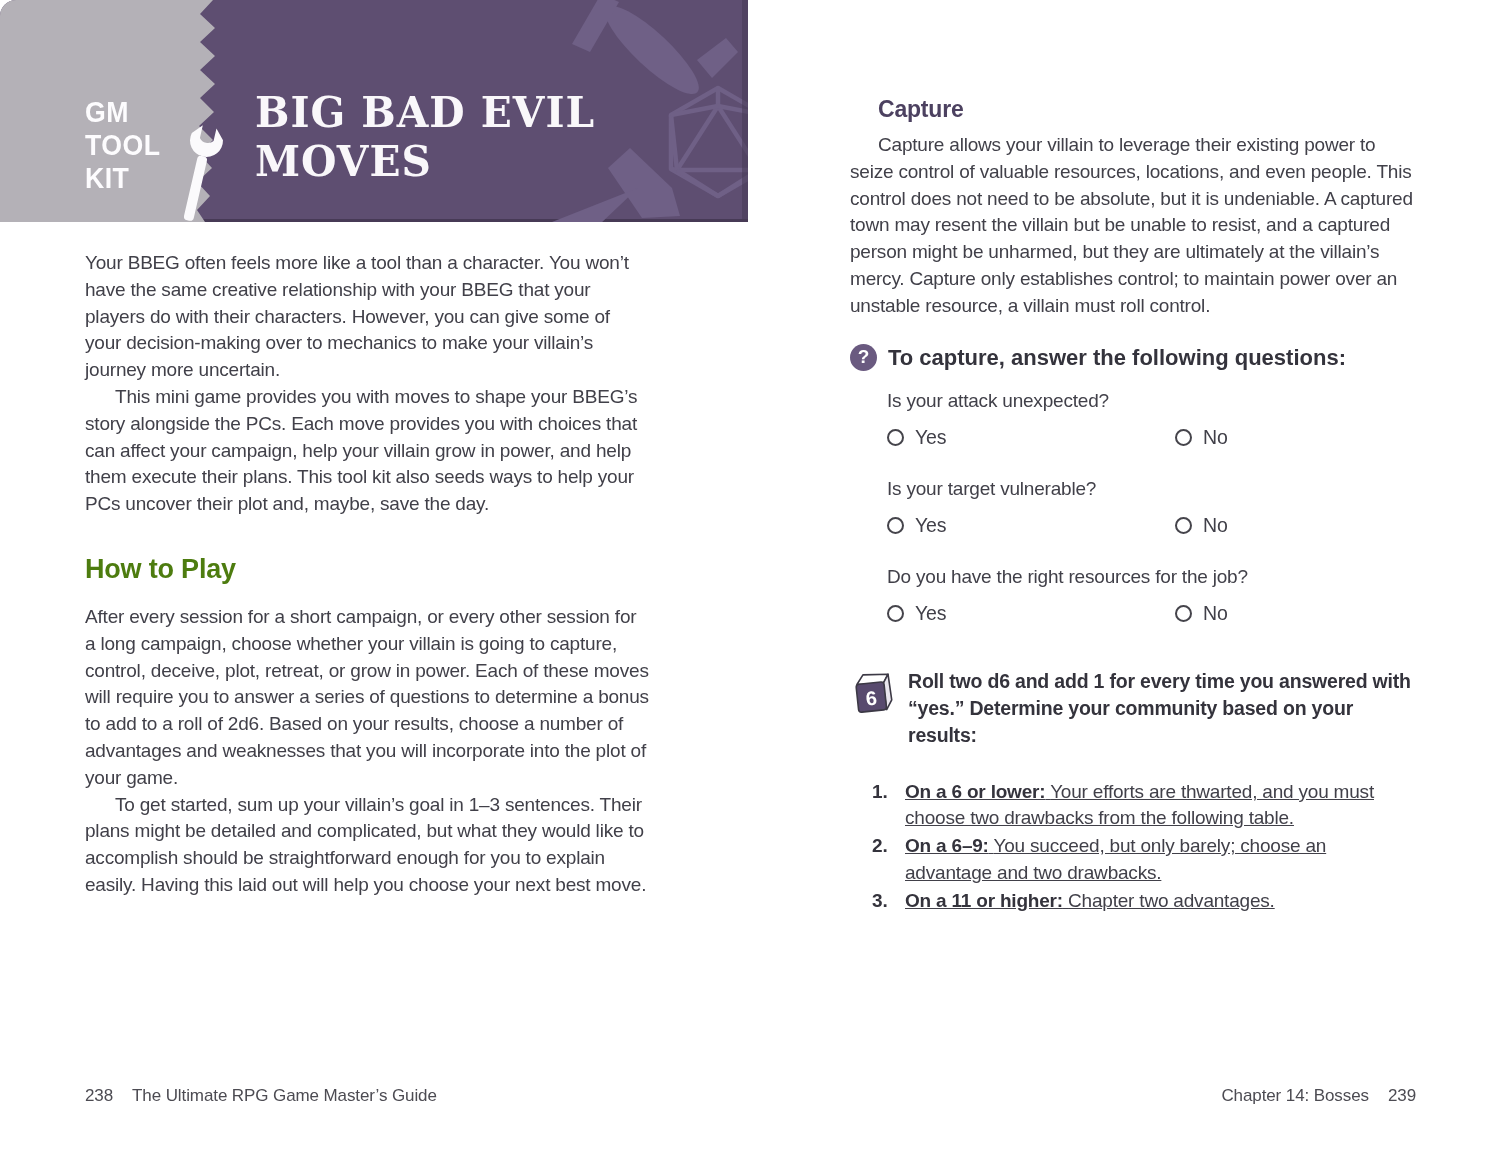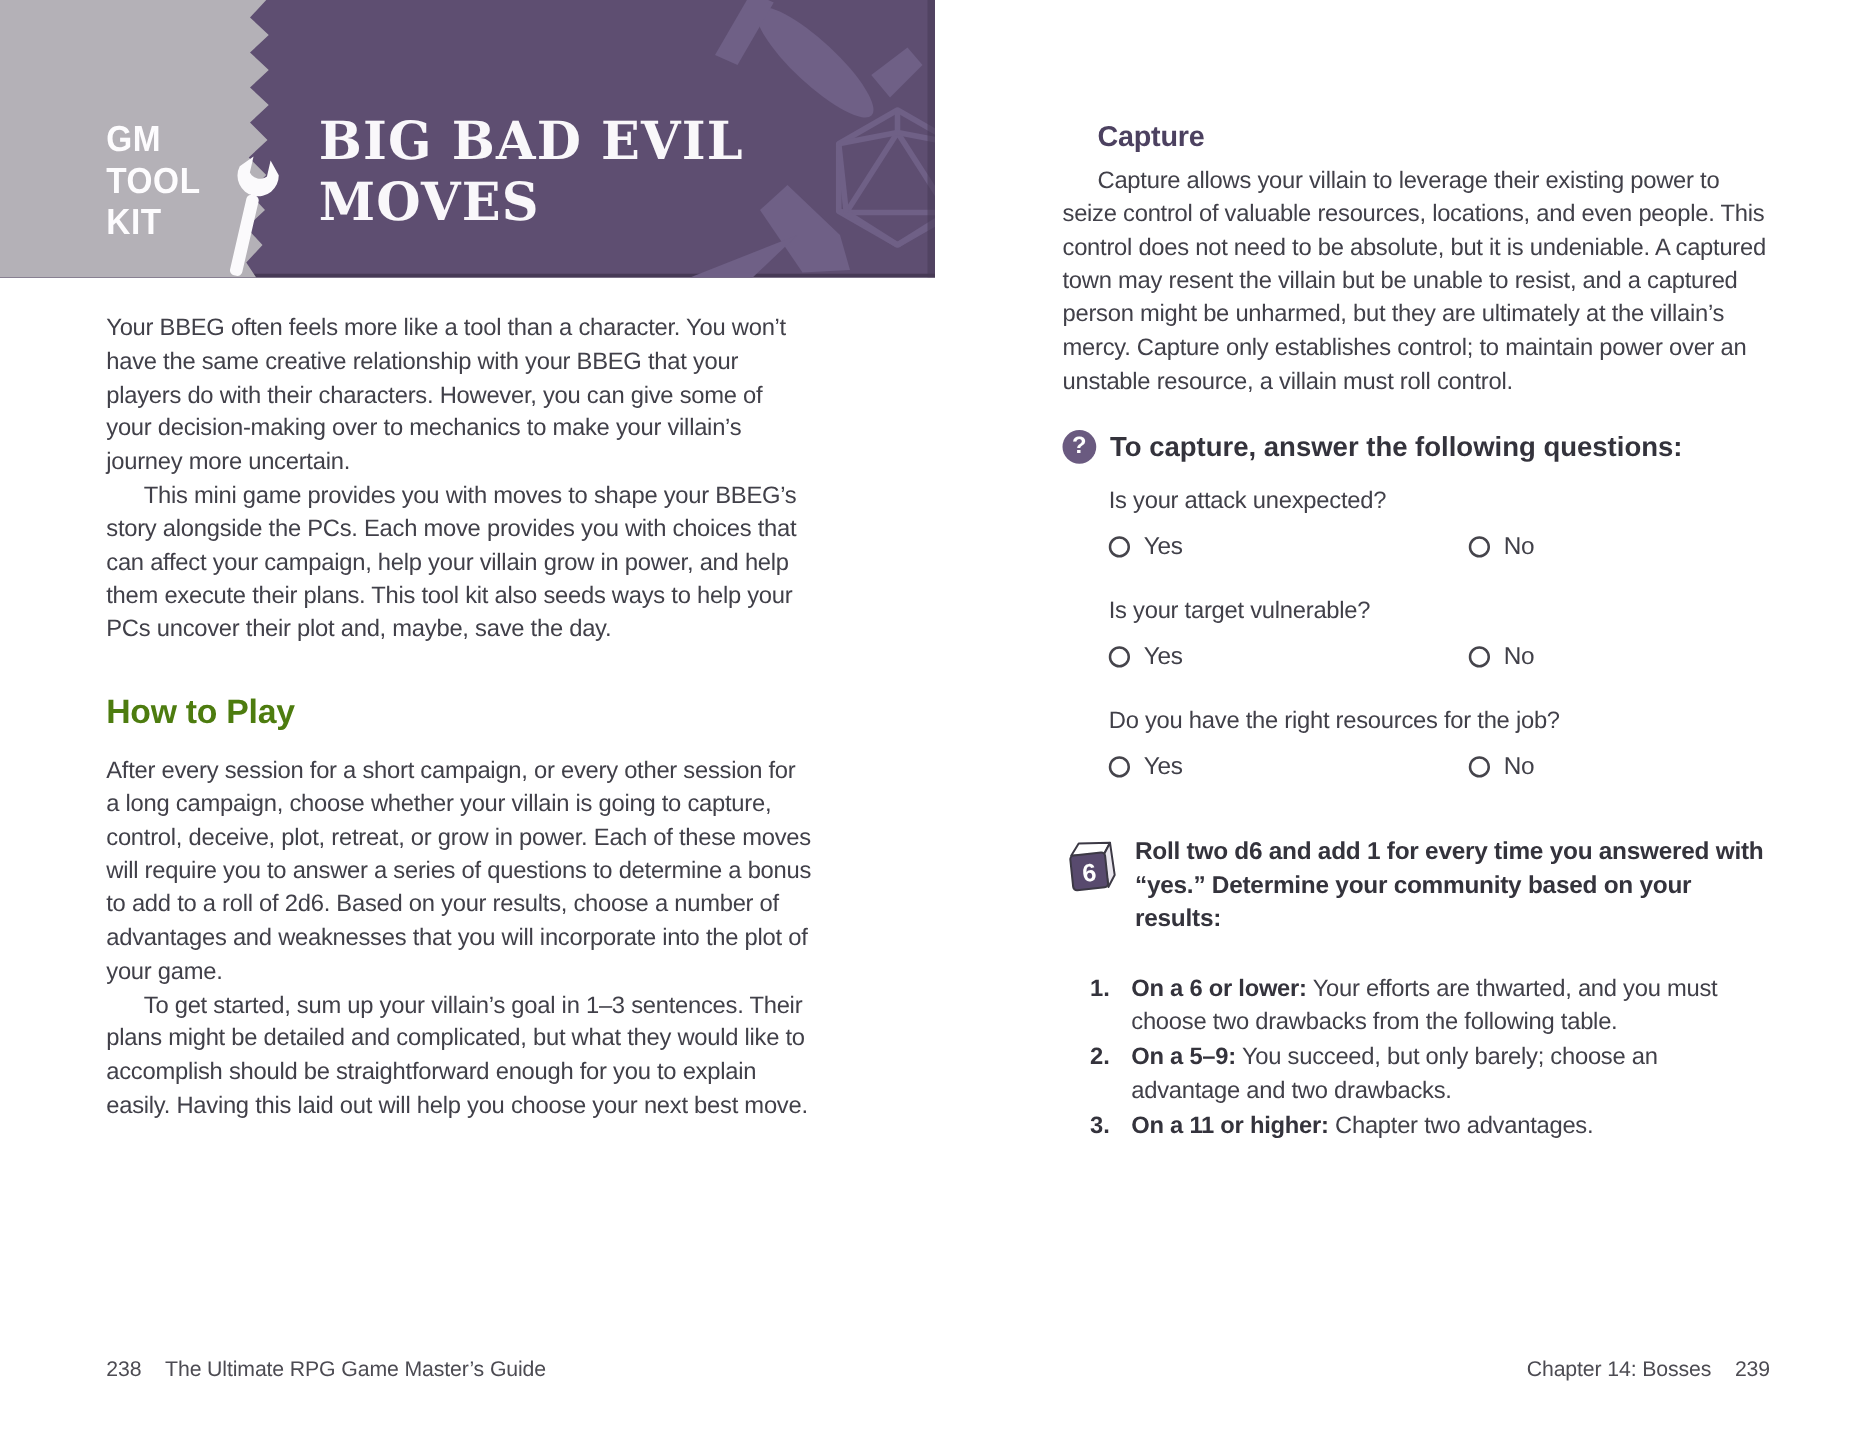--- a/index.html
+++ b/index.html
@@ -1,19 +1,19 @@
 <!DOCTYPE html>
 <html><head>
 <meta charset="utf-8">
 <style>
   * { margin:0; padding:0; box-sizing:border-box; }
   html,body { background:#ffffff; }
   .page {
     position:relative; width:1500px; height:1151px; background:#ffffff;
-    font-family:"Liberation Sans", sans-serif; color:#414049; overflow:hidden;
+    font-family:"Liberation Sans", sans-serif; color:#414049; overflow:hidden;border-radius:16px;
   }
 
   
   .banner {
     position:absolute; left:0; top:0; width:748px; height:222px;
     background:#5e4e71; border-bottom:3px solid #473a56;
   }
   .banner-art { position:absolute; right:0; top:0; width:748px; height:222px; }
   .gray-tab { position:absolute; left:0; top:0; width:240px; height:222px; }
   .kicker {
@@ -69,21 +69,21 @@
 
   
   .dice-row { display:flex; align-items:flex-start; margin-top:43px; }
   .die-icon { flex:0 0 auto; margin:2px 14px 0 0; }
   .dice-text { font-weight:bold; color:#34333c; font-size:19.5px; line-height:27px; width:505px; letter-spacing:-0.2px; }
 
   
   .results { margin:30px 0 0 22px; }
   .result-item { display:flex; margin-bottom:1px; }
   .result-num { flex:0 0 33px; font-weight:bold; color:#34333c; font-size:19px; line-height:26.8px; }
-  .result-body { font-size:19px; line-height:26.8px; letter-spacing:-0.2px; }
+  .result-body { font-size:19px; line-height:26.8px; letter-spacing:-0.2px;text-decoration:underline; }
   .result-body b { color:#34333c; }
 
   
   .footer { position:absolute; top:1086px; font-size:17px; color:#4c4b52; letter-spacing:-0.1px; }
   .footer-left { left:85px; }
   .footer-right { left:850px; width:566px; text-align:right; }
   .footer-gap { display:inline-block; width:19px; }
 </style>
 </head>
 <body>
@@ -213,21 +213,21 @@
       <div class="dice-text">Roll two d6 and add 1 for every time you answered with “yes.” Determine your community based on your results:</div>
     </div>
 
     <div class="results">
       <div class="result-item">
         <span class="result-num">1.</span>
         <span class="result-body"><b>On a 6 or lower:</b> <span>Your efforts are thwarted, and you must choose two drawbacks from the following table.</span></span>
       </div>
       <div class="result-item">
         <span class="result-num">2.</span>
-        <span class="result-body"><b>On a 5–9:</b> <span>You succeed, but only barely; choose an advantage and two drawbacks.</span></span>
+        <span class="result-body"><b>On a 6–9:</b> <span>You succeed, but only barely; choose an advantage and two drawbacks.</span></span>
       </div>
       <div class="result-item">
         <span class="result-num">3.</span>
         <span class="result-body"><b>On a 11 or higher:</b> <span>Chapter two advantages.</span></span>
       </div>
     </div>
   </div>
 
   <div class="footer footer-left">
     <span>238</span><span class="footer-gap"></span><span>The Ultimate RPG Game Master’s Guide</span>

